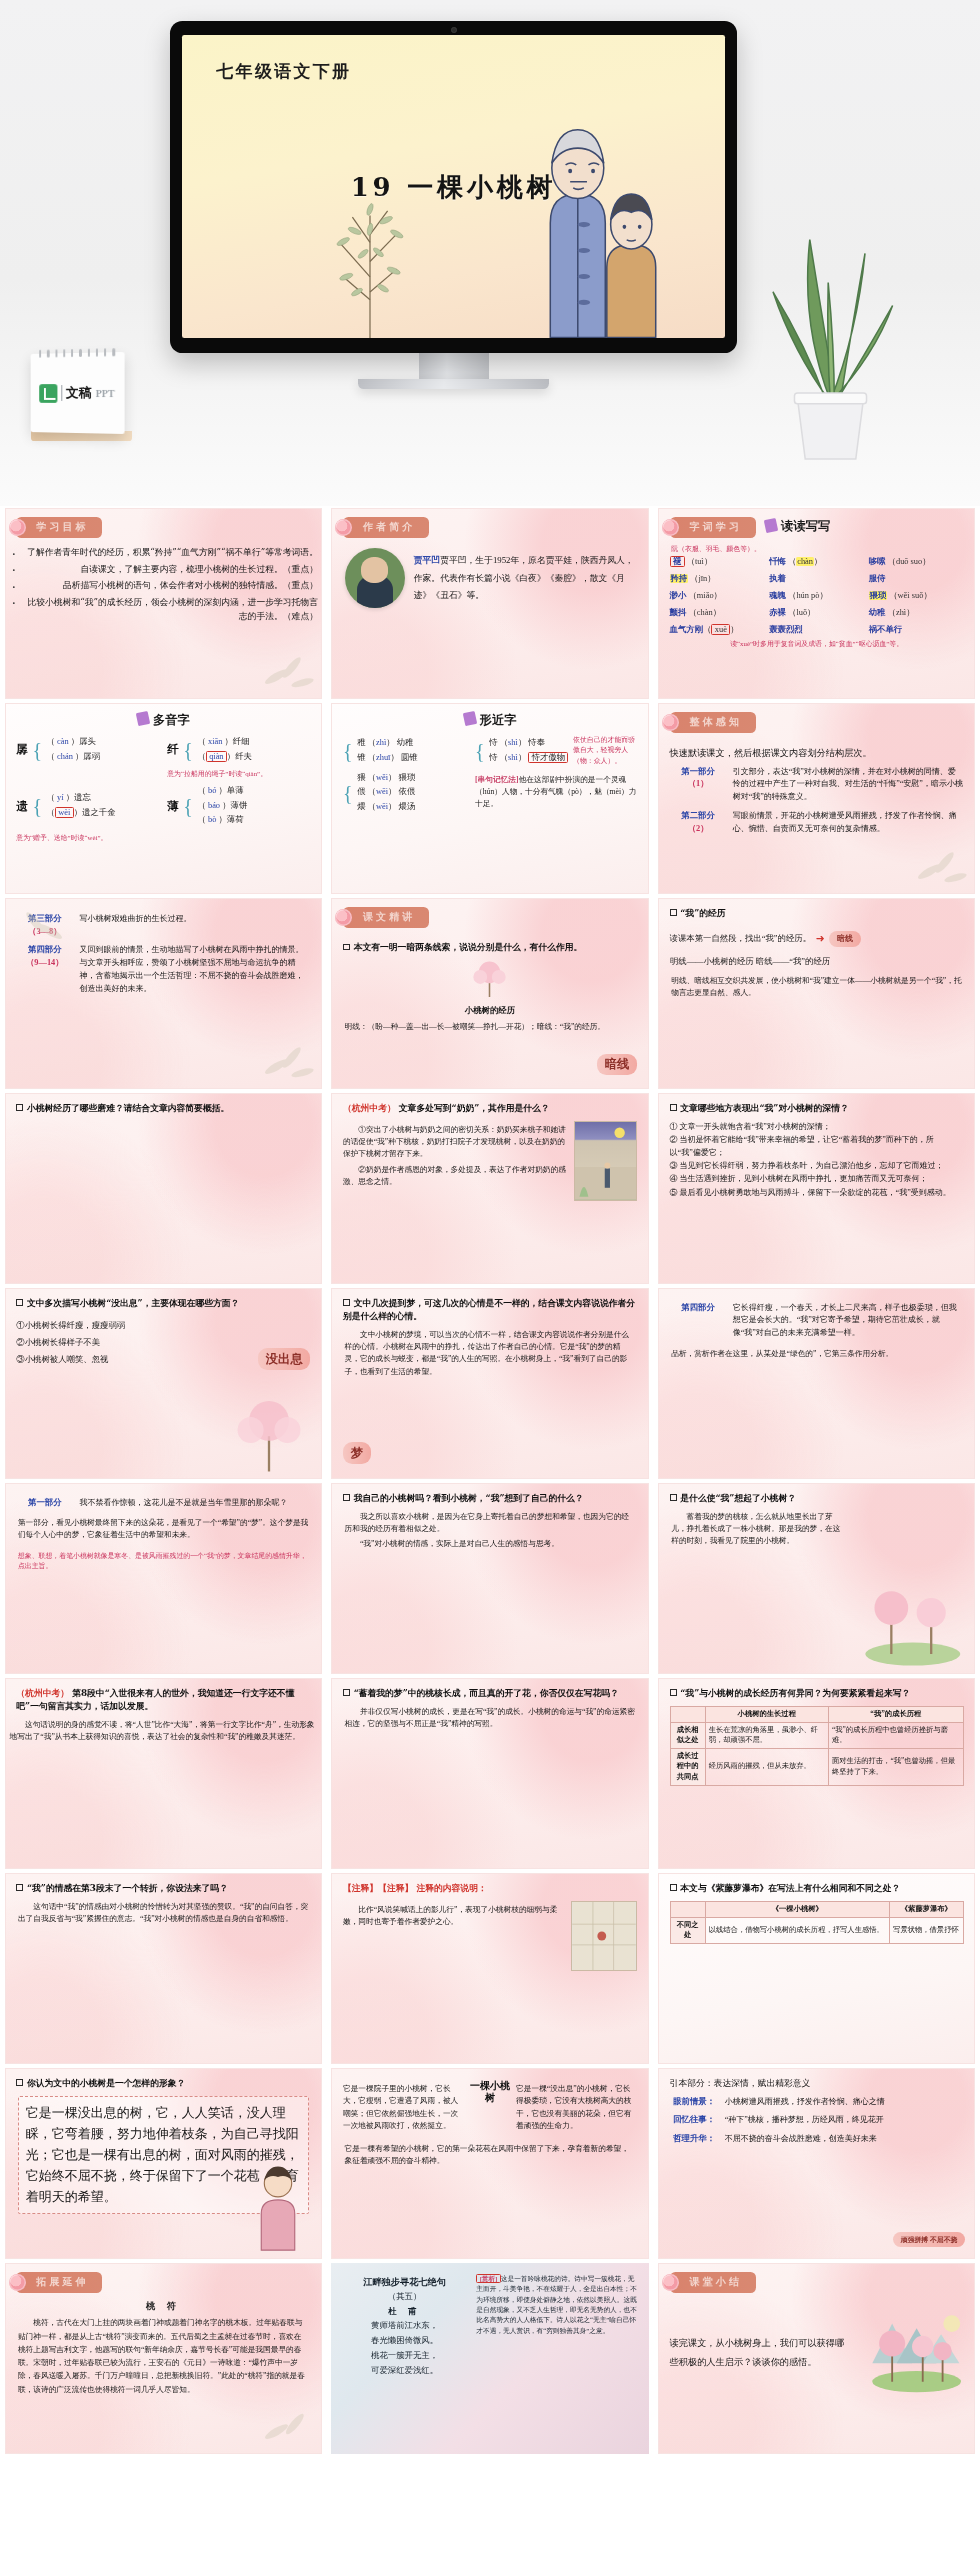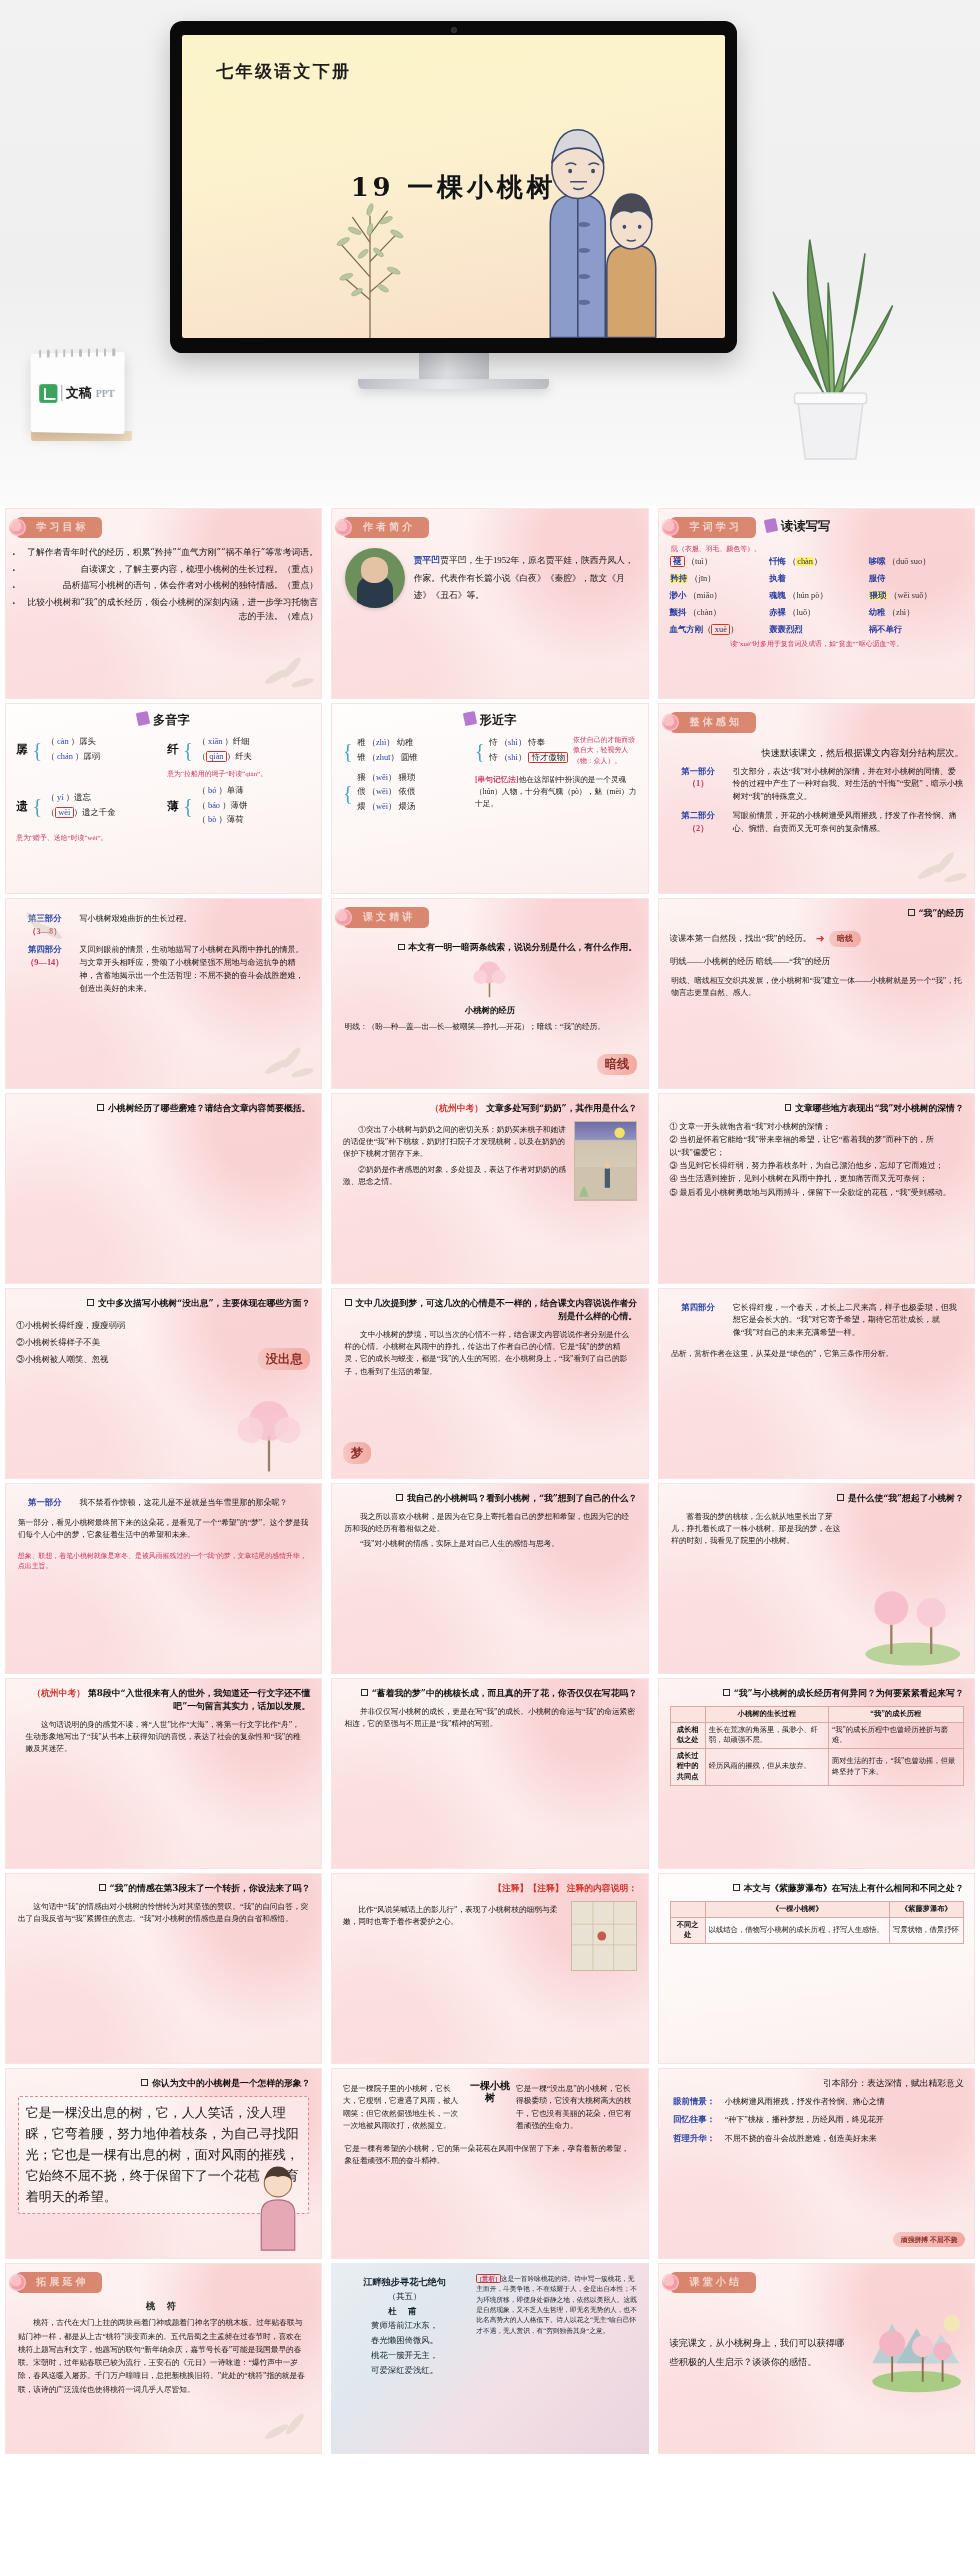--- a/index.html
+++ b/index.html
@@ -173,21 +173,20 @@
   }
   ul.bullets li::before {
     content: "·"; position: absolute; left: 1.5px; top: -1.5px;
     font-size: 13px; color: #333;
   }
 
   .q-head {
     font-size: 8.8px; font-weight: 700; color: #111; line-height: 1.5;
     margin: 7.7px 10.7px 5.4px 10.7px;
     font-family: "DejaVu Serif", serif;
-    text-align: right;
   }
   .q-head .box {
     display: inline-block; width: 6.9px; height: 6.9px;
     border: 1.2px solid #2b2b2b; margin-right: 3.8px; vertical-align: 0;
   }
   .q-head .src { color: #d0342c; }
 
   .para { font-size: 8.4px; line-height: 1.66; color: #161616; margin: 3.1px 0; }
   .para.indent { text-indent: 2em; }
   .small { font-size: 7.7px; line-height: 1.6; }
@@ -721,21 +720,21 @@
         <path d="M50 112 L50 64 M102 112 L102 70" stroke="#9a7f62" stroke-width="3"></path>
         <circle cx="50" cy="52" r="22" fill="#f6bfcb"></circle>
           <circle cx="102" cy="58" r="19" fill="#f9cdd7"></circle>
       </svg>
     </div>
   </div>
 
   <div class="card">
     <div class="card-inner">
       <div class="q-head"><span class="src">（杭州中考）</span> <span>第8段中“入世很来有人的世外，我知道还一行文字还不懂吧”一句留言其实力，话加以发展。</span></div>
-      <div class="para small indent" style="padding:0 20px">这句话说明的身的感觉不读，将“人世”比作“大海”，将第一行文字比作“舟”，生动形象地写出了“我”从书本上获得知识的喜悦，表达了社会的复杂性和“我”的稚嫩及其迷茫。</div>
+      <div class="para small indent" style="padding:0 4px">这句话说明的身的感觉不读，将“人世”比作“大海”，将第一行文字比作“舟”，生动形象地写出了“我”从书本上获得知识的喜悦，表达了社会的复杂性和“我”的稚嫩及其迷茫。</div>
     </div>
   </div>
 
   <div class="card">
     <div class="card-inner">
       <div class="q-head"><span class="box"></span><span>“蓄着我的梦”中的桃核长成，而且真的开了花，你否仅仅在写花吗？</span></div>
       <div class="para small indent" style="padding:0 12.3px">并非仅仅写小桃树的成长，更是在写“我”的成长。小桃树的命运与“我”的命运紧密相连，它的坚强与不屈正是“我”精神的写照。</div>
     </div>
   </div>
 

